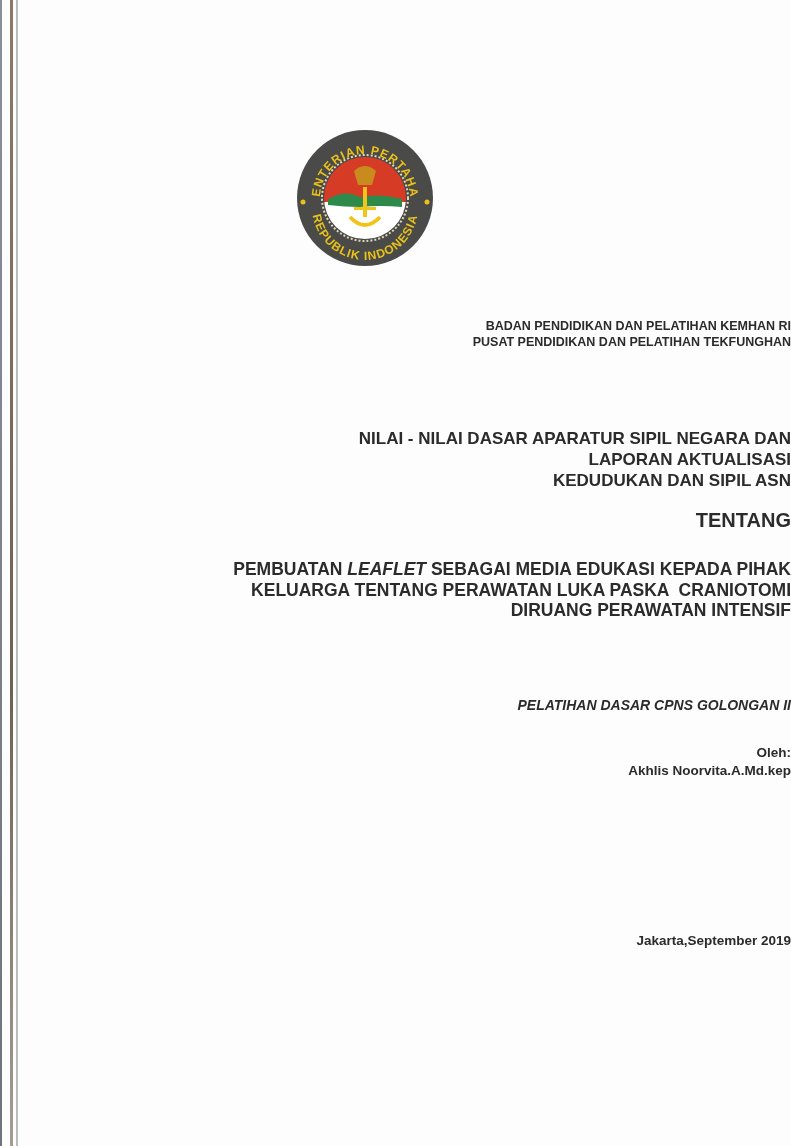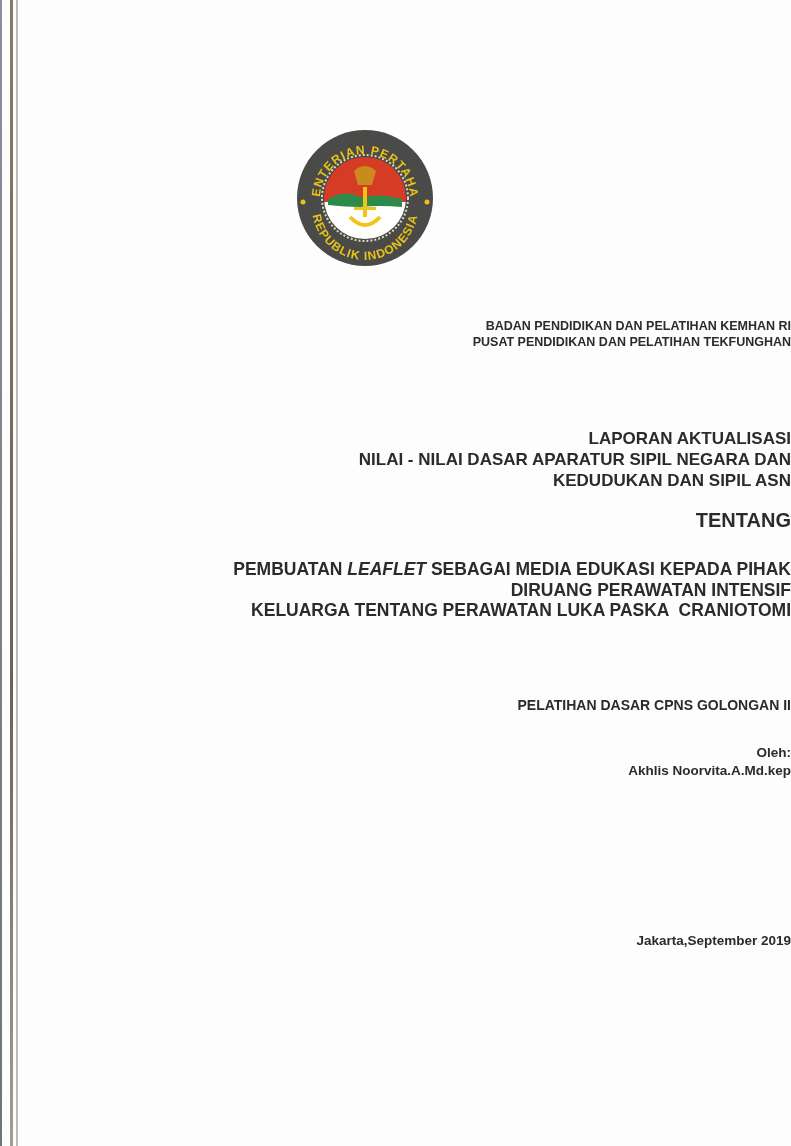--- a/index.html
+++ b/index.html
@@ -12,21 +12,21 @@
     .binding-line { position: absolute; top: 0; bottom: 0; }
     .bl1 { left: 0; width: 2px; background: linear-gradient(#8a8f99, #6f737a); }
     .bl2 { left: 10px; width: 3px; background: linear-gradient(#8a7a66, #6d6152 60%, #a59c92); }
     .bl3 { left: 16px; width: 2px; background: #b9bcbc; }
     .logo { position: absolute; left: 290px; top: 127px; width: 150px; height: 142px; }
     .block { position: absolute; left: 0; right: 0; text-align: right; font-weight: bold; }
     .header { top: 318px; font-size: 12.5px; line-height: 16px; left: 8px; }
     .title { top: 428px; font-size: 17px; line-height: 21px; left: 12px; }
     .tentang { top: 510px; font-size: 20px; line-height: 21px; left: 12px; }
     .subject { top: 559px; font-size: 17.5px; line-height: 20.5px; left: 10px; padding-left: 48px; }
-    .training { top: 696px; font-size: 14px; line-height: 18px; left: 8px; }
+    .training { top: 696px; font-size: 14px; line-height: 18px; left: 8px; font-style: italic; }
     .author { top: 744px; font-size: 13.5px; line-height: 18px; left: 8px; }
     .place { top: 932px; font-size: 13.5px; line-height: 18px; left: 8px; }
     .line { display: block; white-space: pre; }
     .it { font-style: italic; }
   </style>
 </head>
 <body>
 
 <div class="binding-line bl1"></div>
 <div class="binding-line bl2"></div>
@@ -62,31 +62,31 @@
     <circle cx="137" cy="75" r="2.5" fill="#e8c21a"></circle>
   </svg>
 </div>
 
 <div class="block header">
   <span class="line">BADAN PENDIDIKAN DAN PELATIHAN KEMHAN RI</span>
   <span class="line">PUSAT PENDIDIKAN DAN PELATIHAN TEKFUNGHAN</span>
 </div>
 
 <div class="block title">
+  <span class="line">NILAI - NILAI DASAR APARATUR SIPIL NEGARA DAN</span>
   <span class="line">LAPORAN AKTUALISASI</span>
-  <span class="line">NILAI - NILAI DASAR APARATUR SIPIL NEGARA DAN</span>
   <span class="line">KEDUDUKAN DAN SIPIL ASN</span>
 </div>
 
 <div class="block tentang">TENTANG</div>
 
 <div class="block subject">
   <span class="line"><span>PEMBUATAN </span><span class="it">LEAFLET</span><span> SEBAGAI MEDIA EDUKASI KEPADA PIHAK</span></span>
+  <span class="line">KELUARGA TENTANG PERAWATAN LUKA PASKA  CRANIOTOMI</span>
   <span class="line">DIRUANG PERAWATAN INTENSIF</span>
-  <span class="line">KELUARGA TENTANG PERAWATAN LUKA PASKA  CRANIOTOMI</span>
 </div>
 
 <div class="block training">PELATIHAN DASAR CPNS GOLONGAN II</div>
 
 <div class="block author">
   <span class="line">Oleh:</span>
   <span class="line">Akhlis Noorvita.A.Md.kep</span>
 </div>
 
 <div class="block place">Jakarta,September  2019</div>

